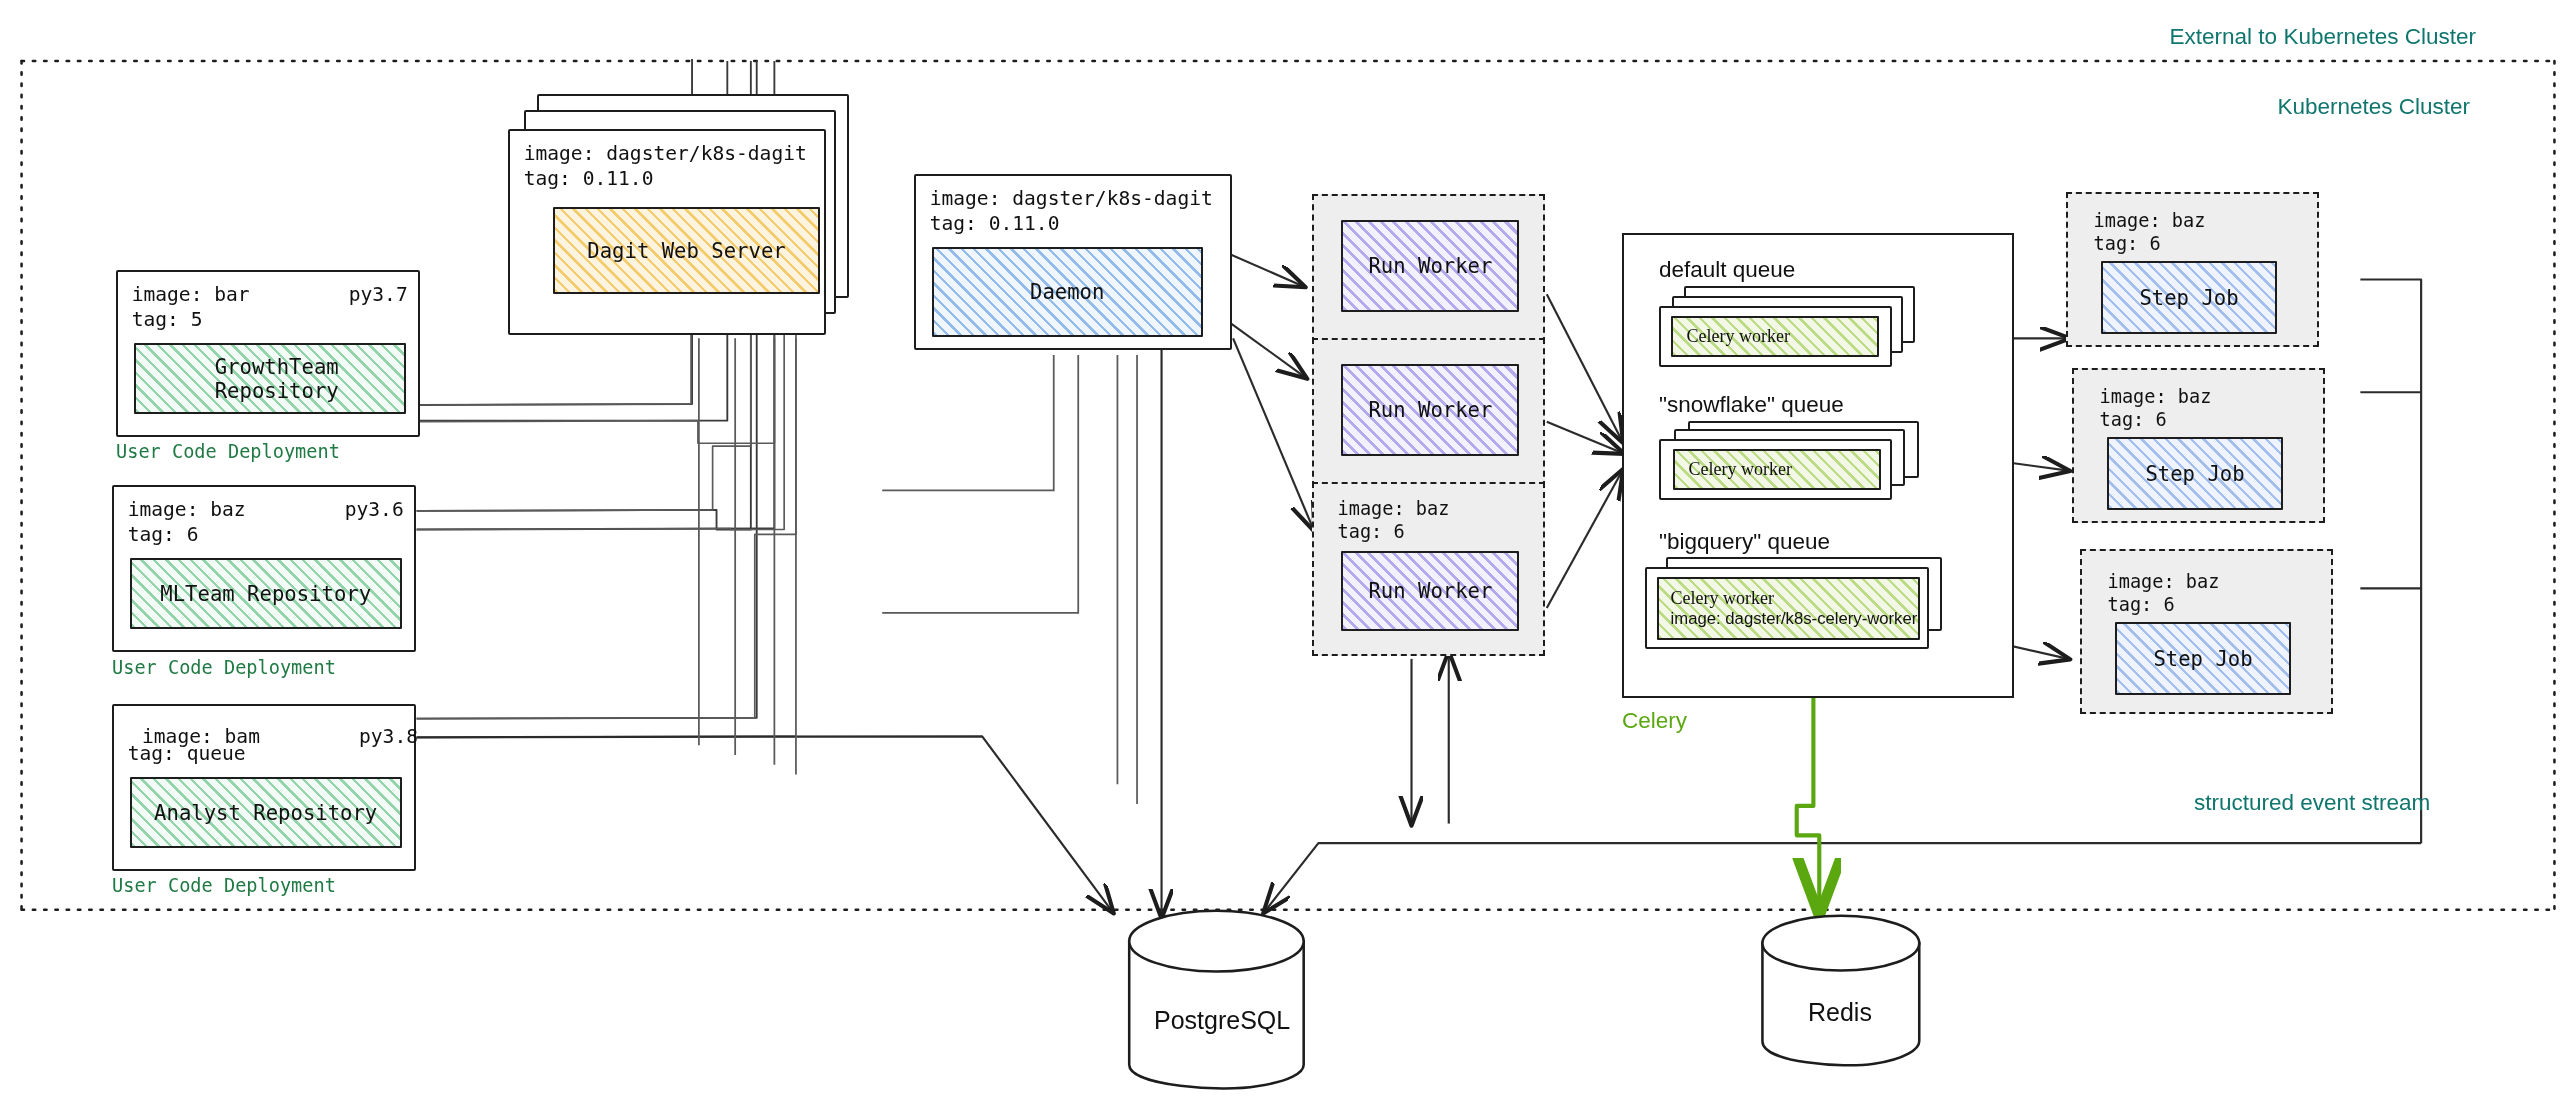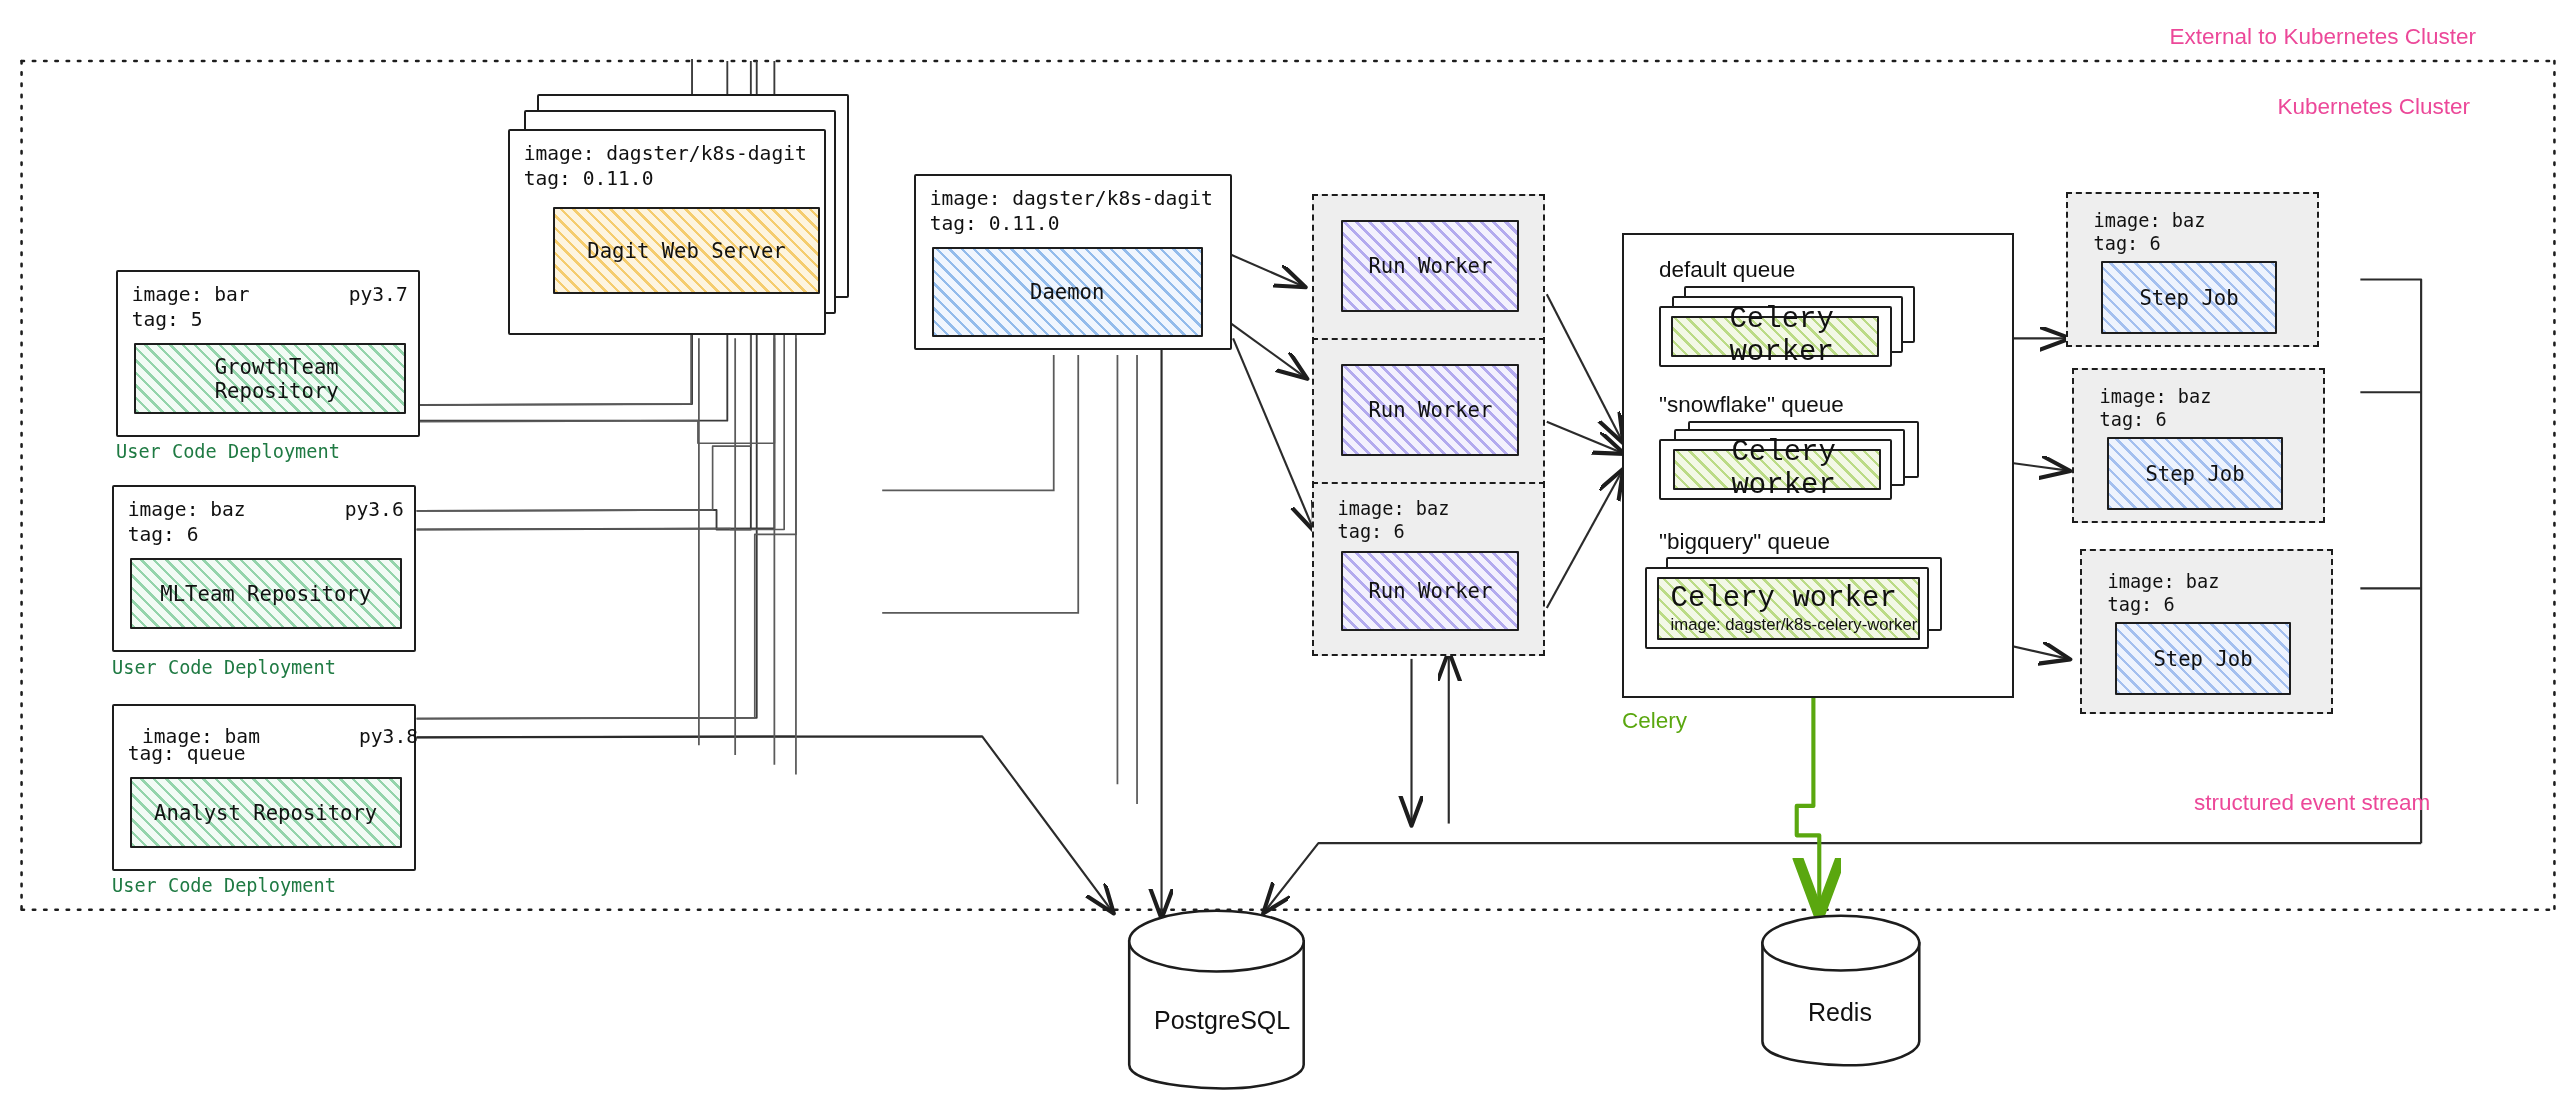--- a/index.html
+++ b/index.html
@@ -7,21 +7,21 @@
   body{
     font-family:"DejaVu Sans Mono", monospace;
     width:2576px;height:1108px;position:relative;overflow:hidden;
   }
   #stage{position:absolute;left:0;top:0;width:2576px;height:1108px;}
   .abs{position:absolute;box-sizing:border-box;}
 
   
   .cluster-label{
     font-family:"Liberation Sans", sans-serif;
-    font-size:22.5px;color:#ec4899;white-space:nowrap;
+    font-size:22.5px;color:#0f766e;white-space:nowrap;
   }
 
   
   .pod{
     background:#ffffff;
     border:2.5px solid #1d1d1d;
     border-radius:2px;
   }
   .pod-shadow{
     background:#ffffff;
@@ -102,22 +102,22 @@
     background:#eeeeee;
     border:2.9px dashed #1d1d1d;
   }
 
   
   .queue-label{
     font-family:"Liberation Sans", sans-serif;
     font-size:22.5px;color:#111;white-space:nowrap;
   }
   .celery-worker-text{
-    font-family:Liberation Mono, monospace;
-    font-size:29px;color:#111;
+    font-family:Liberation Serif, serif;
+    font-size:18px;color:#111;
   }
   .celery-worker-sub{
     font-family:"Liberation Sans", sans-serif;
     font-size:16.7px;color:#111;
   }
 
   
   .cyl-label{
     font-family:"Liberation Sans", sans-serif;
     font-size:25px;color:#111;

